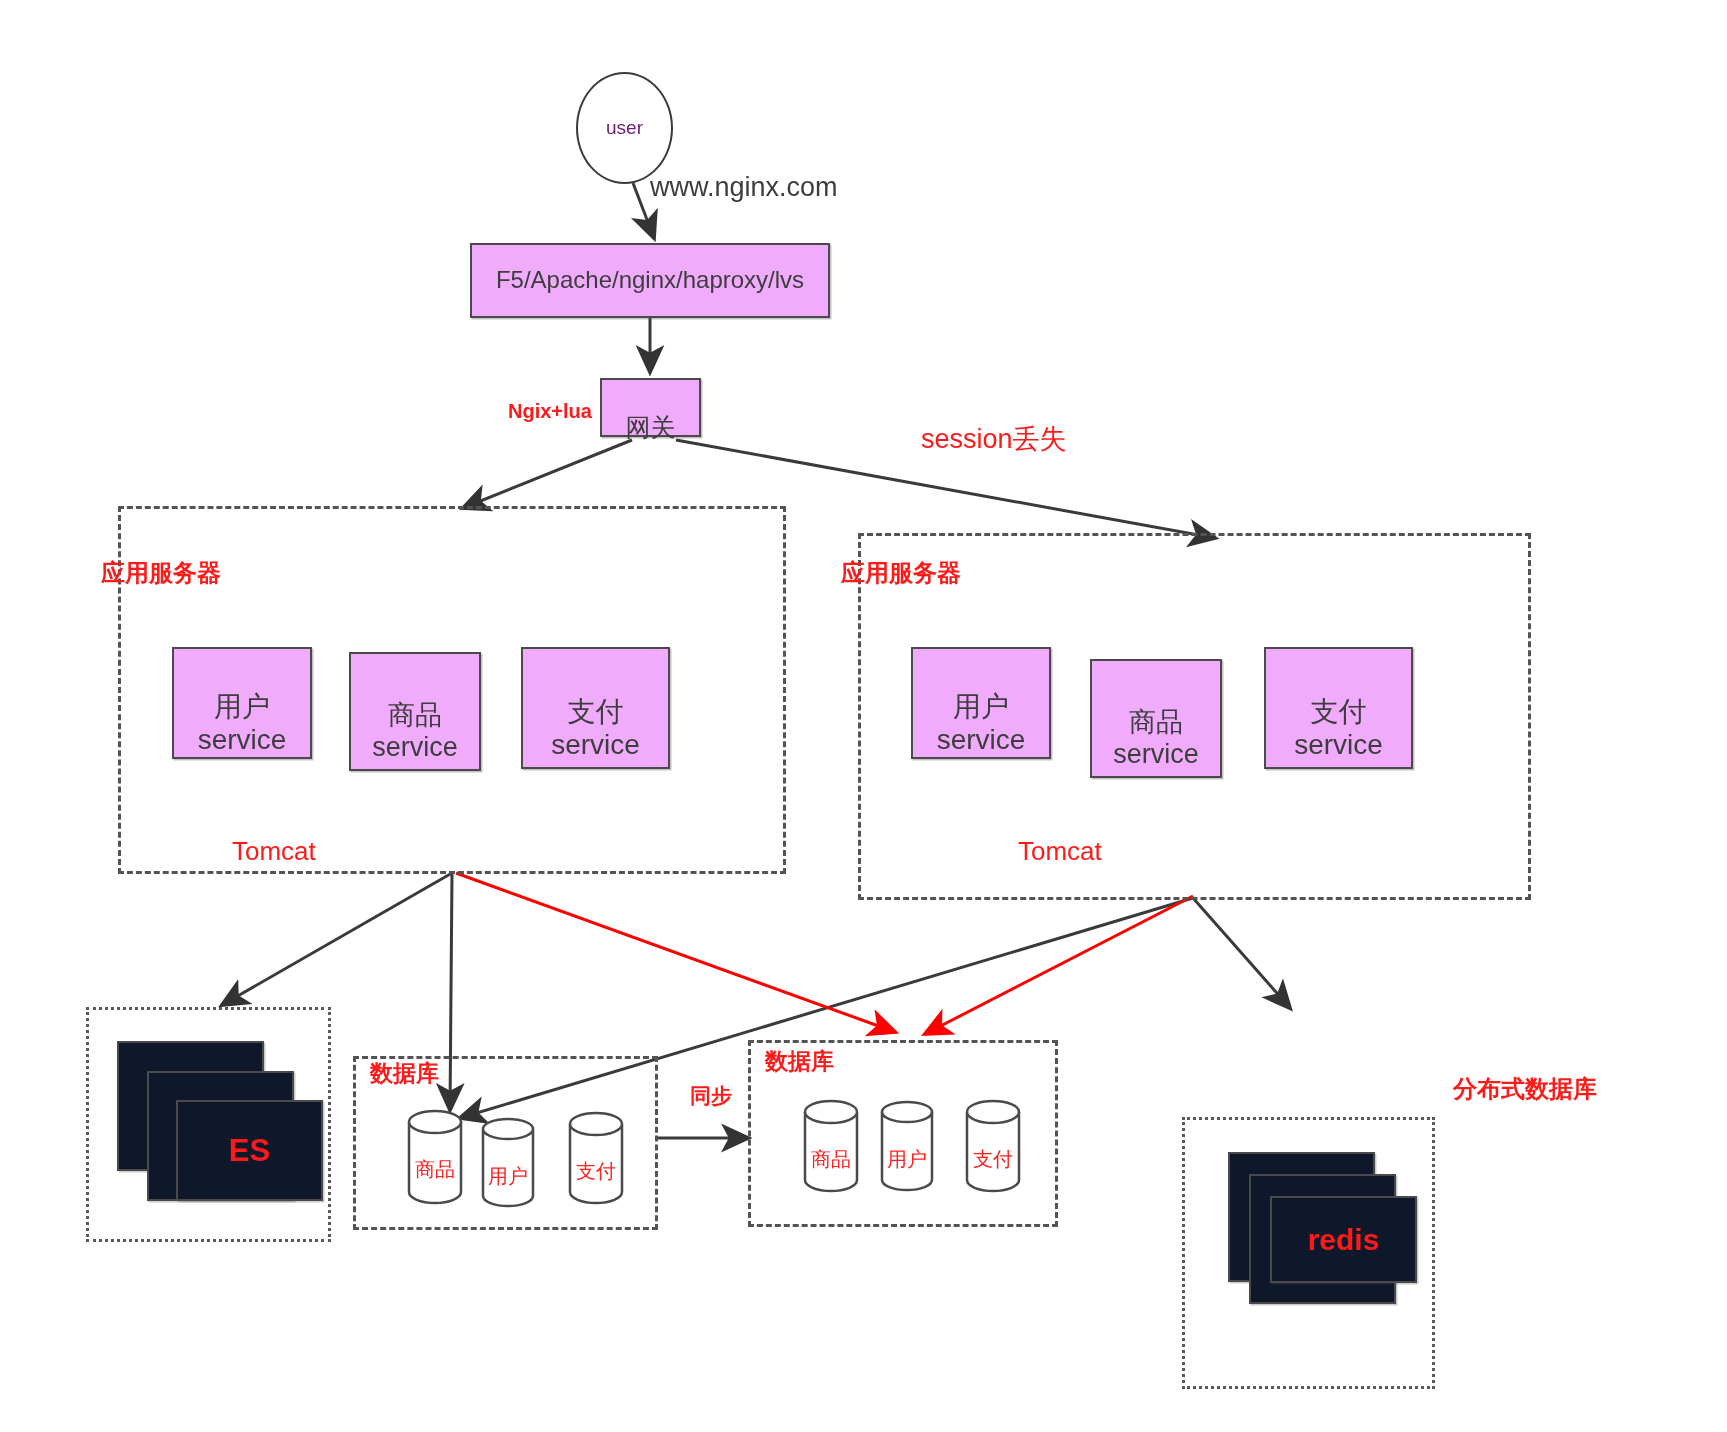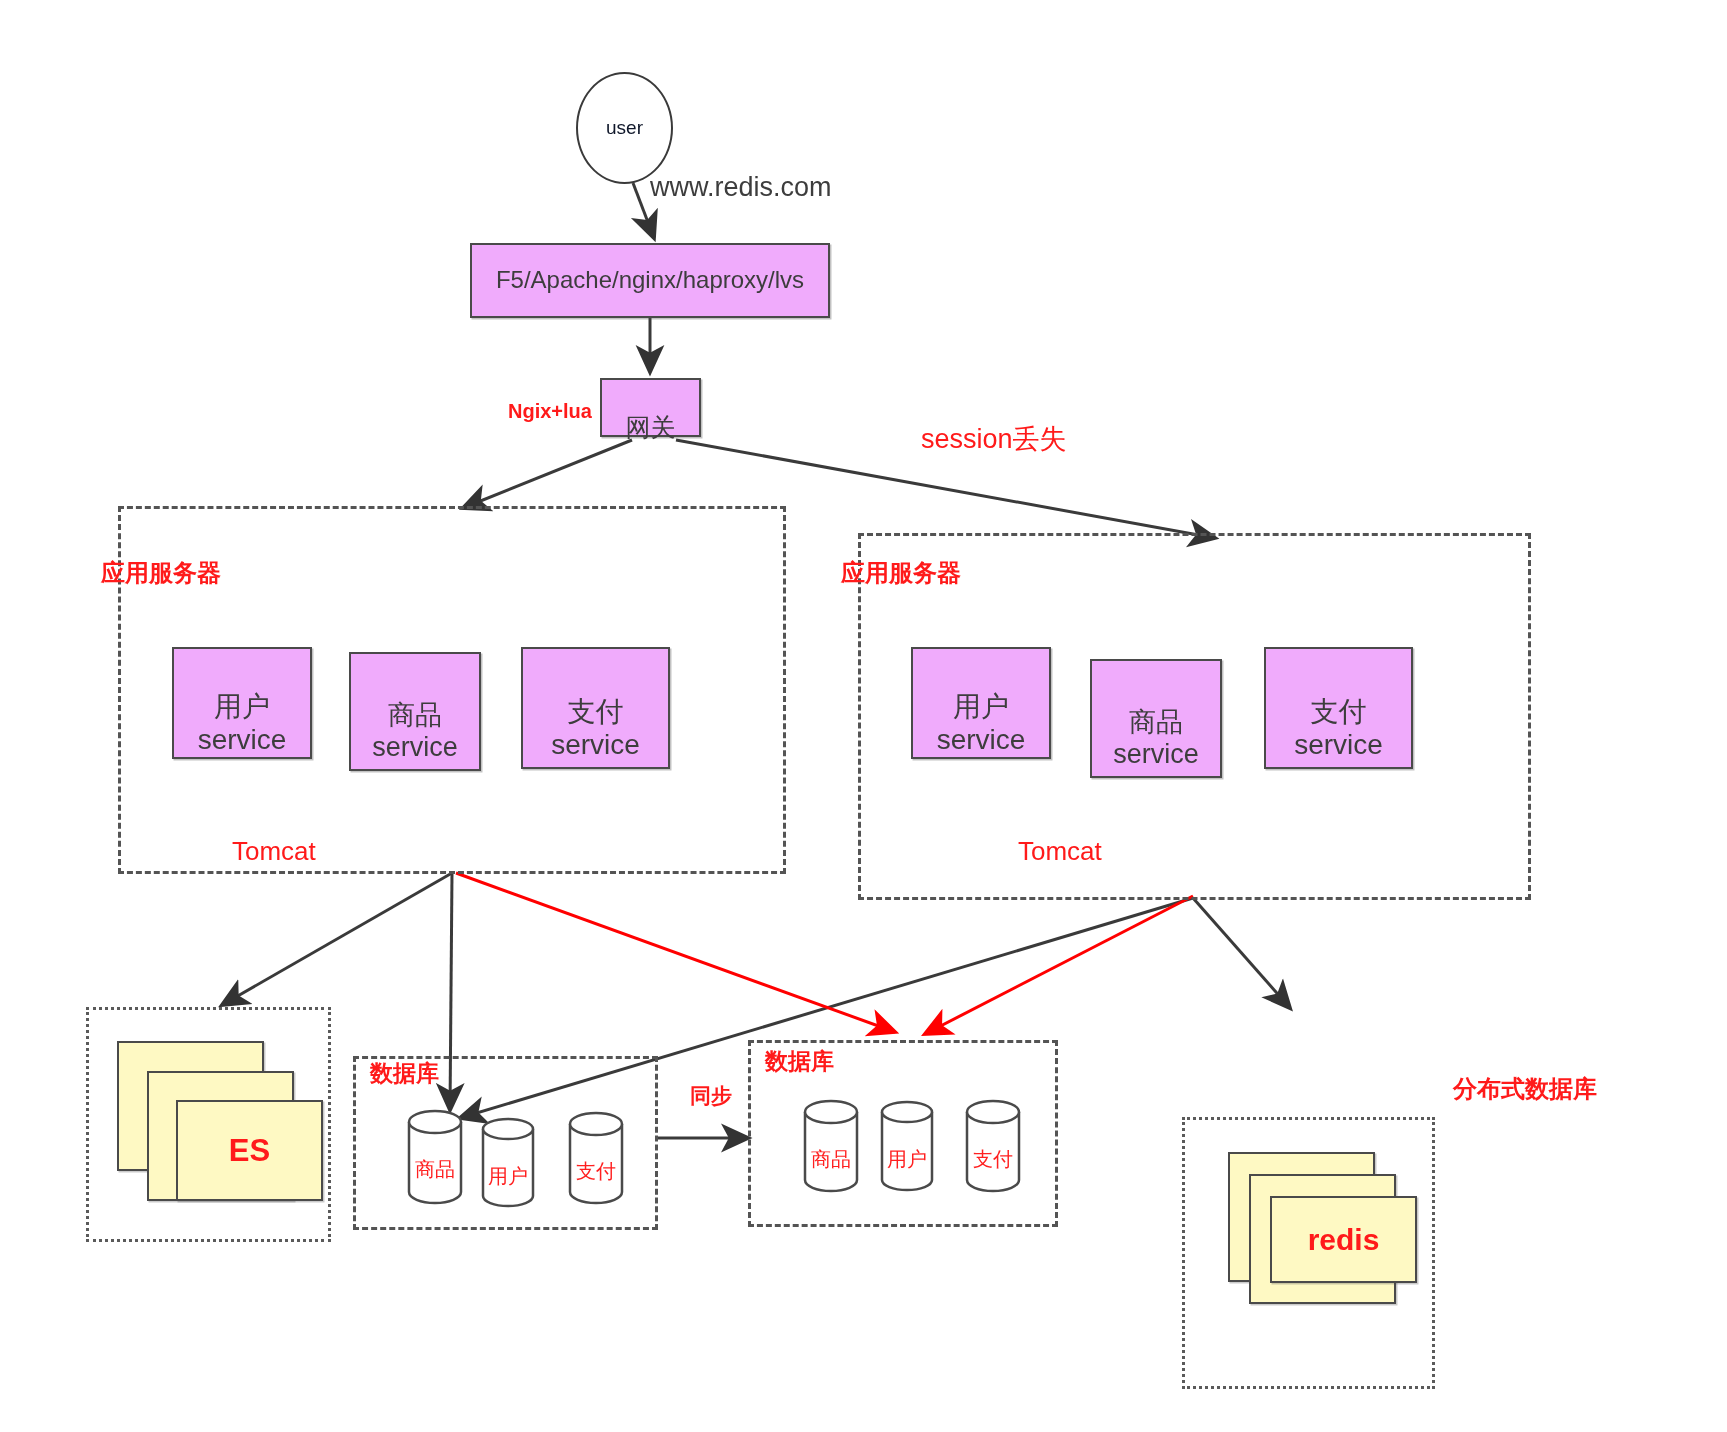--- a/index.html
+++ b/index.html
@@ -13,37 +13,37 @@
     border:2.5px solid #4a4a4a; background:#f0abfc;
     display:flex; flex-direction:column;
     align-items:center; justify-content:center;
     color:#3d3d3d; line-height:1.18;
     box-shadow:1.5px 1.5px 0 rgba(80,80,80,.35);
   }
   .circlebox {
     position:absolute; box-sizing:border-box;
     border:2.5px solid #3a3a3a; border-radius:50%;
     background:#fff; display:flex; align-items:center; justify-content:center;
-    color:#0f172a;
+    color:#701a75;
   }
   .plainlabel { position:absolute; color:#3d3d3d; white-space:nowrap; }
   .redlabel   { position:absolute; color:#ff1a1a; white-space:nowrap; }
 
   .groupdash {
     position:absolute; box-sizing:border-box;
     border:3px dashed #545454; background:transparent;
   }
   .groupdot {
     position:absolute; box-sizing:border-box;
     border:3px dotted #5a5a5a; background:transparent;
   }
 
   .stackbox {
     position:absolute; box-sizing:border-box;
-    border:2.5px solid #4a4a4a; background:#fef9c3;
+    border:2.5px solid #4a4a4a; background:#0f172a;
     display:flex; align-items:center; justify-content:center;
     box-shadow:1.5px 1.5px 0 rgba(80,80,80,.3);
   }
   .stacklabel { color:#ff1a1a; font-weight:bold; white-space:nowrap; }
 
   .cyl { position:absolute; }
   .cyl .cyl-label {
     position:absolute; left:0; right:0; top:46%;
     text-align:center; color:#ff2020; font-size:20px;
     font-family:"DejaVu Sans", sans-serif;
@@ -91,21 +91,21 @@
       <path d="M 456,873 L 895,1032" marker-end="url(#ah-red)"></path>
 
       <path d="M 1193,896 L 925,1034" marker-end="url(#ah-red)"></path>
     </g>
   </svg>
 
   <div class="circlebox" style="left:576px; top:72px; width:97px; height:112px; font-size:19px;">
     <span>user</span>
   </div>
 
-  <div class="plainlabel" style="left:650px; top:172px; font-size:27px;">www.redis.com</div>
+  <div class="plainlabel" style="left:650px; top:172px; font-size:27px;">www.nginx.com</div>
 
   <div class="nodebox" style="left:470px; top:243px; width:360px; height:75px; font-size:24px;">
     <span>F5/Apache/nginx/haproxy/lvs</span>
   </div>
 
   <div class="redlabel" style="left:508px; top:381px; font-size:20px; font-weight:bold;margin-top:19px;">Ngix+lua</div>
 
   <div class="nodebox" style="left:600px; top:378px; width:101px; height:59px; font-size:25px;">
     <span class="cjk">网关</span>
   </div>

